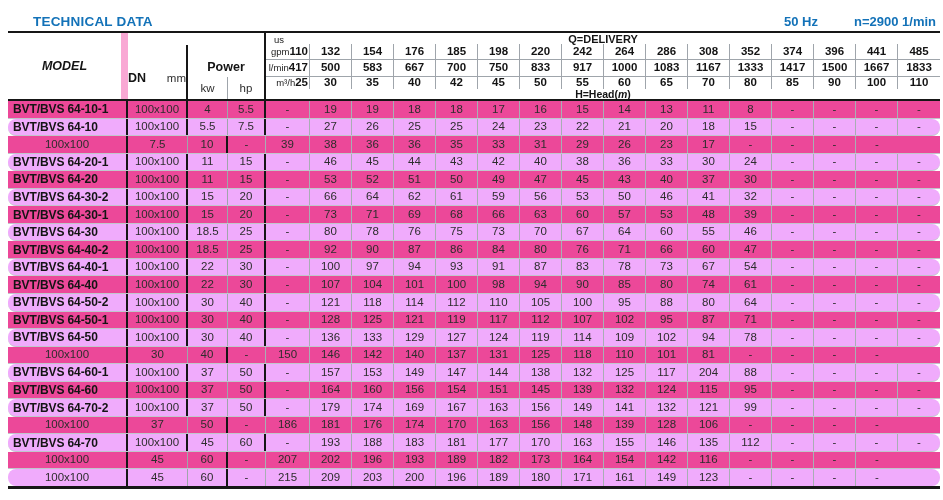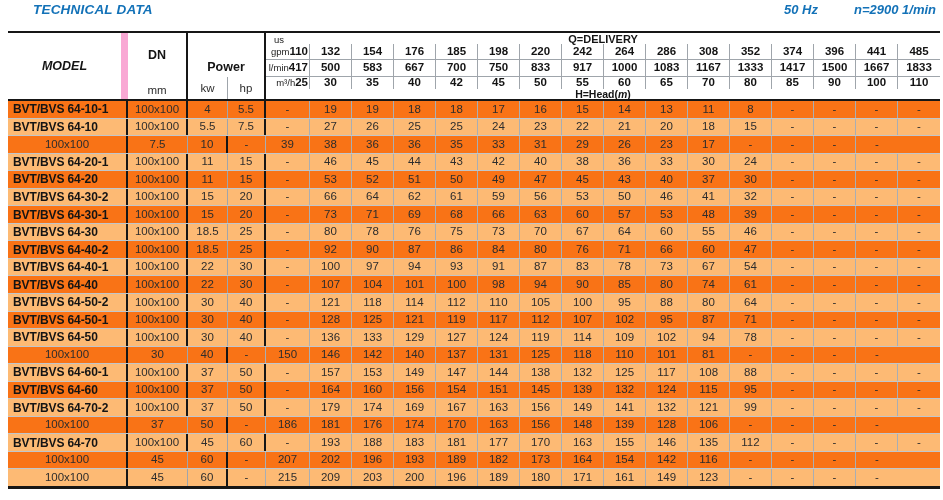--- a/index.html
+++ b/index.html
@@ -7,22 +7,22 @@
     width: 943px; height: 500px;
     position: relative;
     background: #ffffff;
     font-family: "Liberation Sans", sans-serif;
     overflow: hidden;
     -webkit-font-smoothing: antialiased;
   }
 
   
   .topbar {
-    position: absolute; left: 33px; right: 7px; top: 2px;
-    display: flex; justify-content: space-between; align-items: baseline; font-style: italic;
+    position: absolute; left: 33px; right: 7px; top: 14px;
+    display: flex; justify-content: space-between; align-items: baseline;
   }
   .title { font-size: 13.5px; font-weight: bold; color: #1372b8; letter-spacing: .2px; }
   .freqwrap { display: flex; gap: 36px; font-size: 13px; font-weight: bold; color: #1372b8; }
 
   
   .ttable {
     position: absolute; left: 8px; top: 31px; width: 932px;
     border-top: 2px solid #161616;
     border-bottom: 3px solid #161616;
     background: #fff;
@@ -33,22 +33,22 @@
     display: grid;
     grid-template-columns: 120px 60px 40px 38px 674px;
     grid-template-rows: 44px 22px;
     height: 66px;
     border-bottom: 2px solid #161616;
   }
   .h-model { grid-column: 1; grid-row: 1 / 3; border-right: 7px solid #f9a8d4;
     display: flex; align-items: center; justify-content: center;
     font-weight: bold; font-size: 12.5px; color: #141414; font-style: italic; }
   .h-dn { grid-column: 2; grid-row: 1 / 3; border-right: 2px solid #161616;
-    display: flex; flex-direction: column; align-items: center;
-    padding: 15px 0 3px; justify-content: space-between; }
+    display: flex; flex-direction: row; align-items: center;
+    padding: 15px 0 3px; justify-content: space-between; margin-top: 12px; }
   .h-dn .dnlab { font-weight: bold; font-size: 12.5px; color: #141414; }
   .h-dn .dnunit { font-size: 11.5px; color: #2d2d2d; }
   .h-powerlabel { grid-column: 3 / 5; grid-row: 1; display: flex; align-items: center;
     justify-content: center; font-weight: bold; font-size: 12.5px; color: #141414;
     border-right: 2px solid #161616; padding-top: 24px; }
   .h-kw { grid-column: 3; grid-row: 2; display: flex; align-items: center; justify-content: center;
     font-size: 11.5px; color: #2d2d2d; border-right: 1px solid #9fa5ab; }
   .h-hp { grid-column: 4; grid-row: 2; display: flex; align-items: center; justify-content: center;
     font-size: 11.5px; color: #2d2d2d; border-right: 2px solid #161616; }
 
@@ -75,23 +75,23 @@
     font-weight: bold; font-size: 10.5px; color: #141414; }
   .dlv-head i { font-style: italic; }
 
   
   .tbody { display: flex; flex-direction: column; height: 385px; }
   .trow {
     flex: 1;
     display: grid;
     grid-template-columns: 120px 60px 40px 38px 44px repeat(15, 1fr);
     border-bottom: 1px solid #c0c6cb;
-    background: #f97316;
+    background: #ec4899;
   }
-  .trow.stripe { background: #fdba74; }
+  .trow.stripe { background: #f0abfc; border-radius: 8px; }
   .trow.last { border-bottom: none; }
   .cell { display: flex; align-items: center; justify-content: center;
     font-size: 11.5px; color: #2d2d2d; line-height: 1; }
   .c-model { justify-content: flex-start; padding-left: 5px; font-weight: bold;
     color: #141414; font-size: 12px; border-right: 2px solid #161616; letter-spacing: -.1px; }
   .c-dn { border-right: 2px solid #161616; }
   .c-kw { border-right: 1px solid #9fa5ab; }
   .c-hp { border-right: 2px solid #161616; }
   .c-v  { border-right: 1px solid #a8aeb4; }
   .trow .c-v:last-child { border-right: none; }
@@ -531,21 +531,21 @@
         <div class="cell c-v">-</div>
         <div class="cell c-v">157</div>
         <div class="cell c-v">153</div>
         <div class="cell c-v">149</div>
         <div class="cell c-v">147</div>
         <div class="cell c-v">144</div>
         <div class="cell c-v">138</div>
         <div class="cell c-v">132</div>
         <div class="cell c-v">125</div>
         <div class="cell c-v">117</div>
-        <div class="cell c-v">108</div>
+        <div class="cell c-v">204</div>
         <div class="cell c-v">88</div>
         <div class="cell c-v">-</div>
         <div class="cell c-v">-</div>
         <div class="cell c-v">-</div>
         <div class="cell c-v">-</div>
       </div>
       <div class="trow">
         <div class="cell c-model">BVT/BVS 64-60</div>
         <div class="cell c-dn">100x100</div>
         <div class="cell c-kw">37</div>

